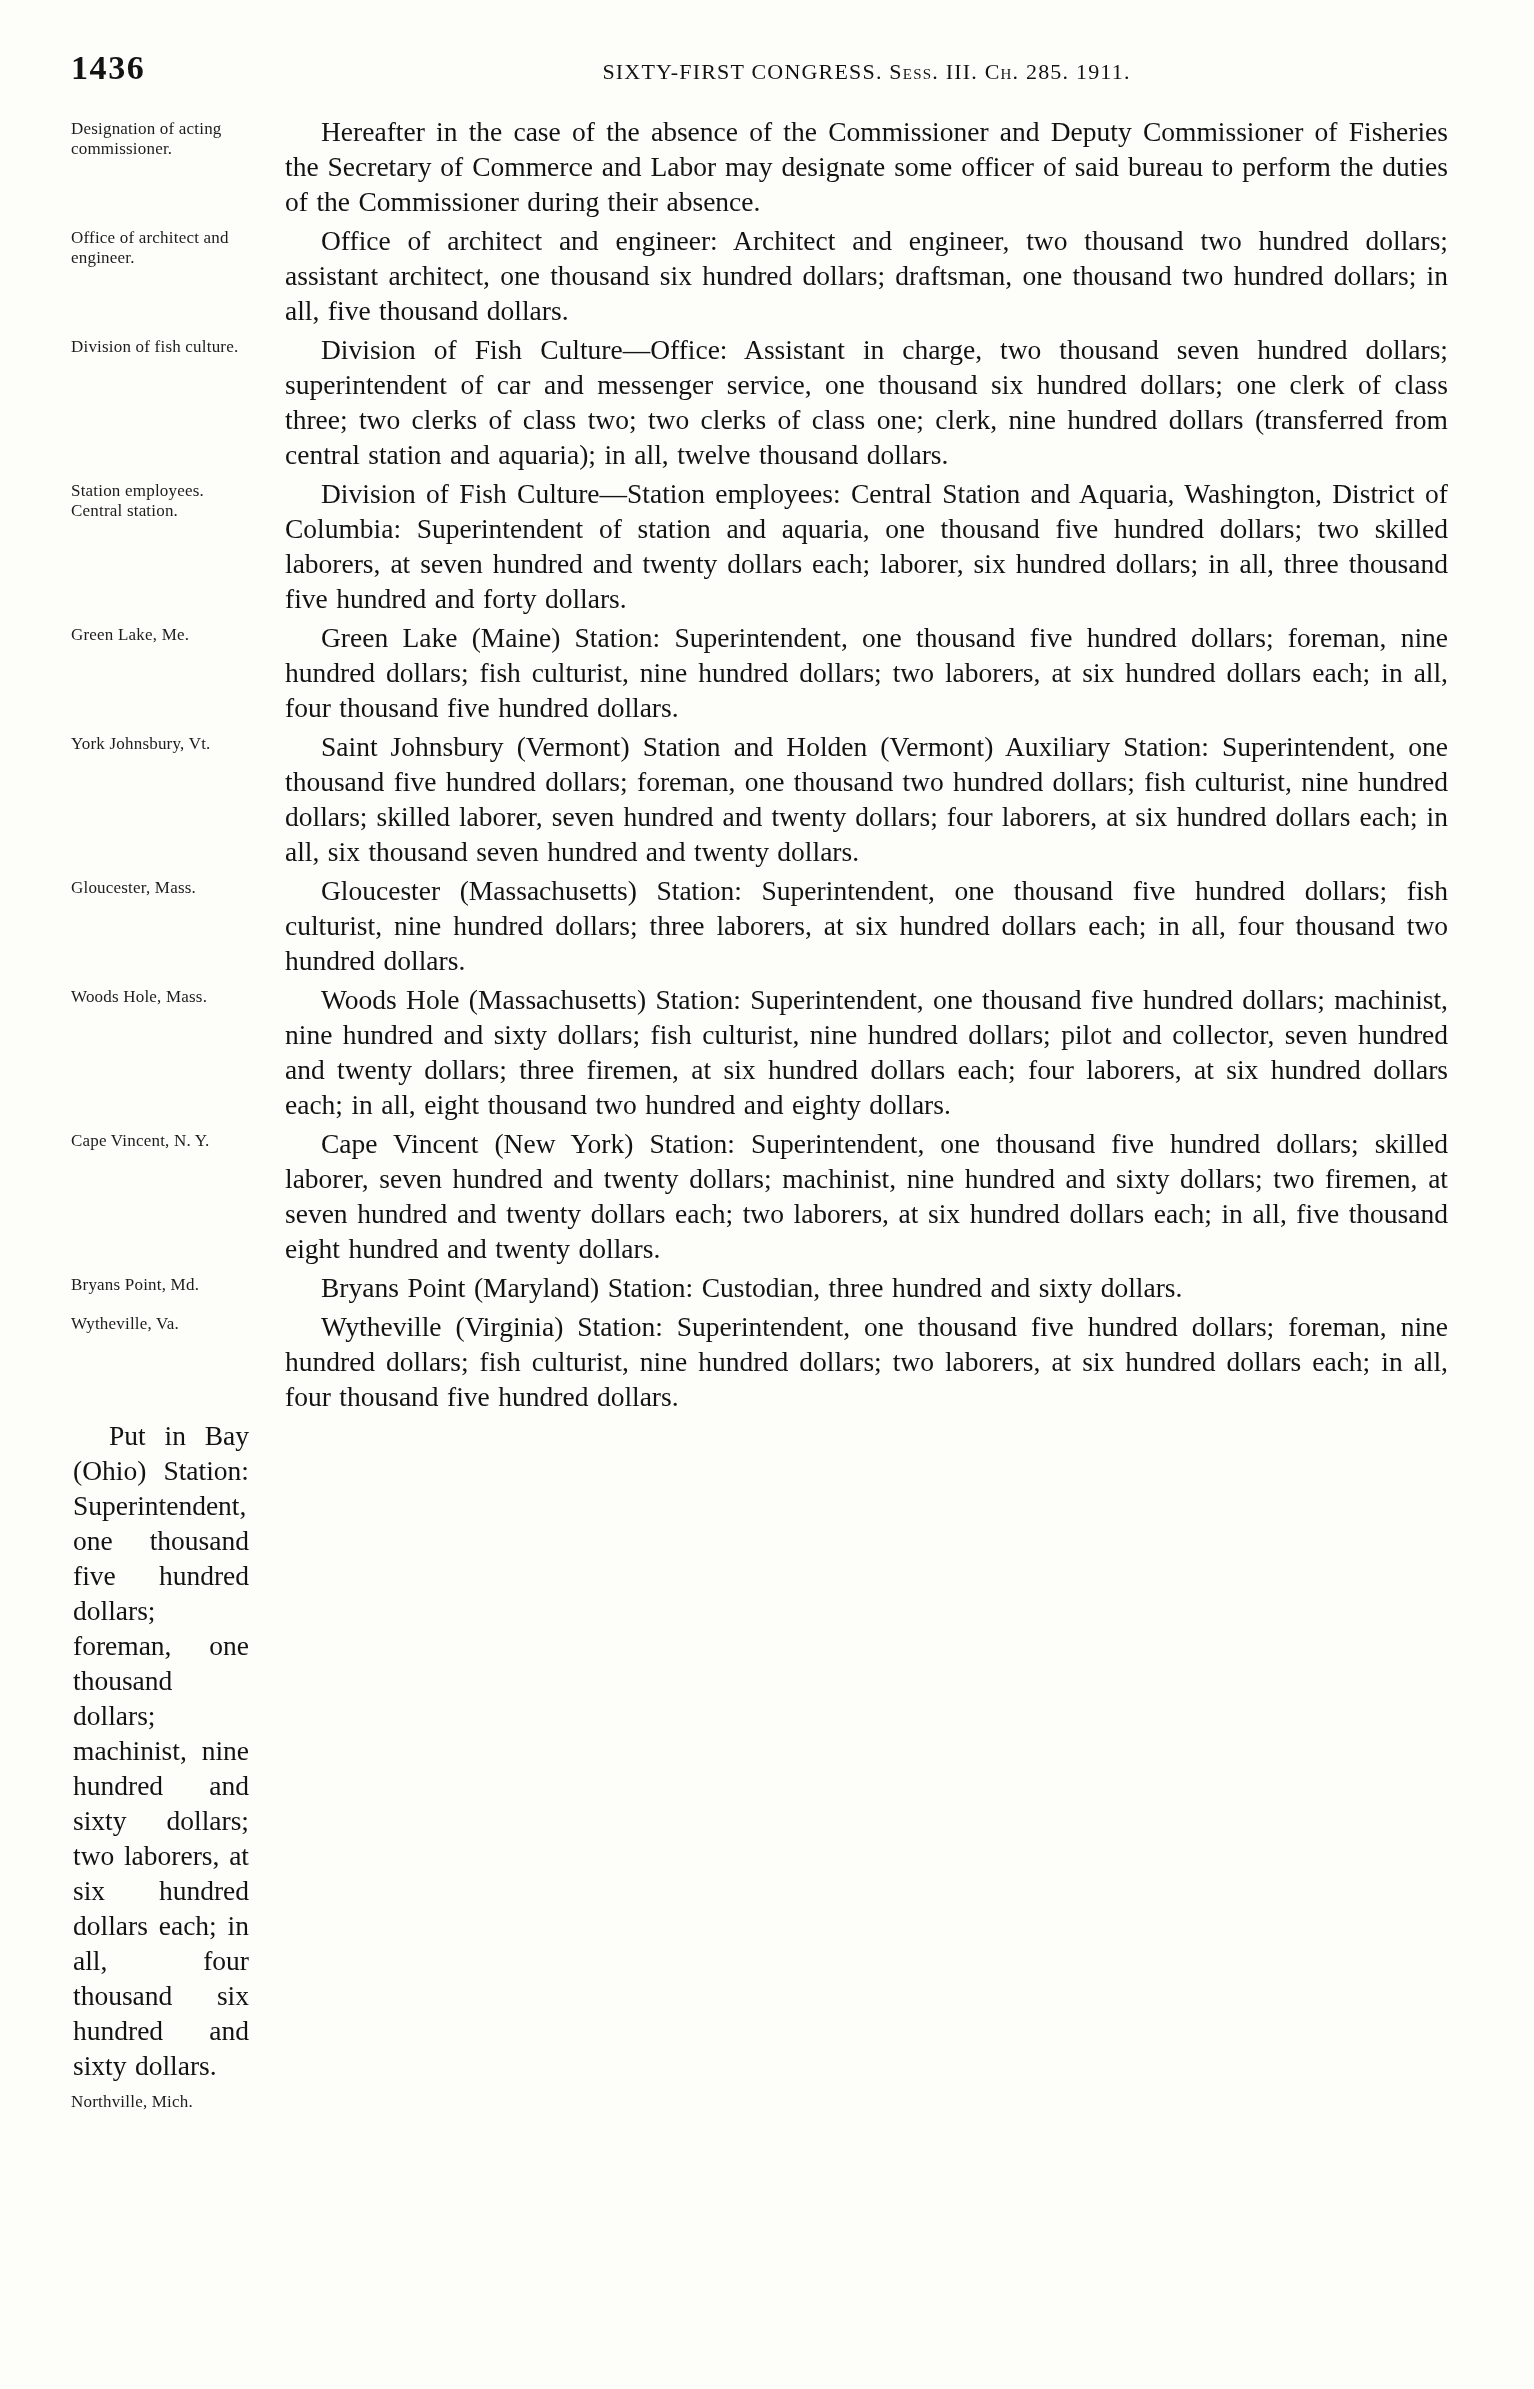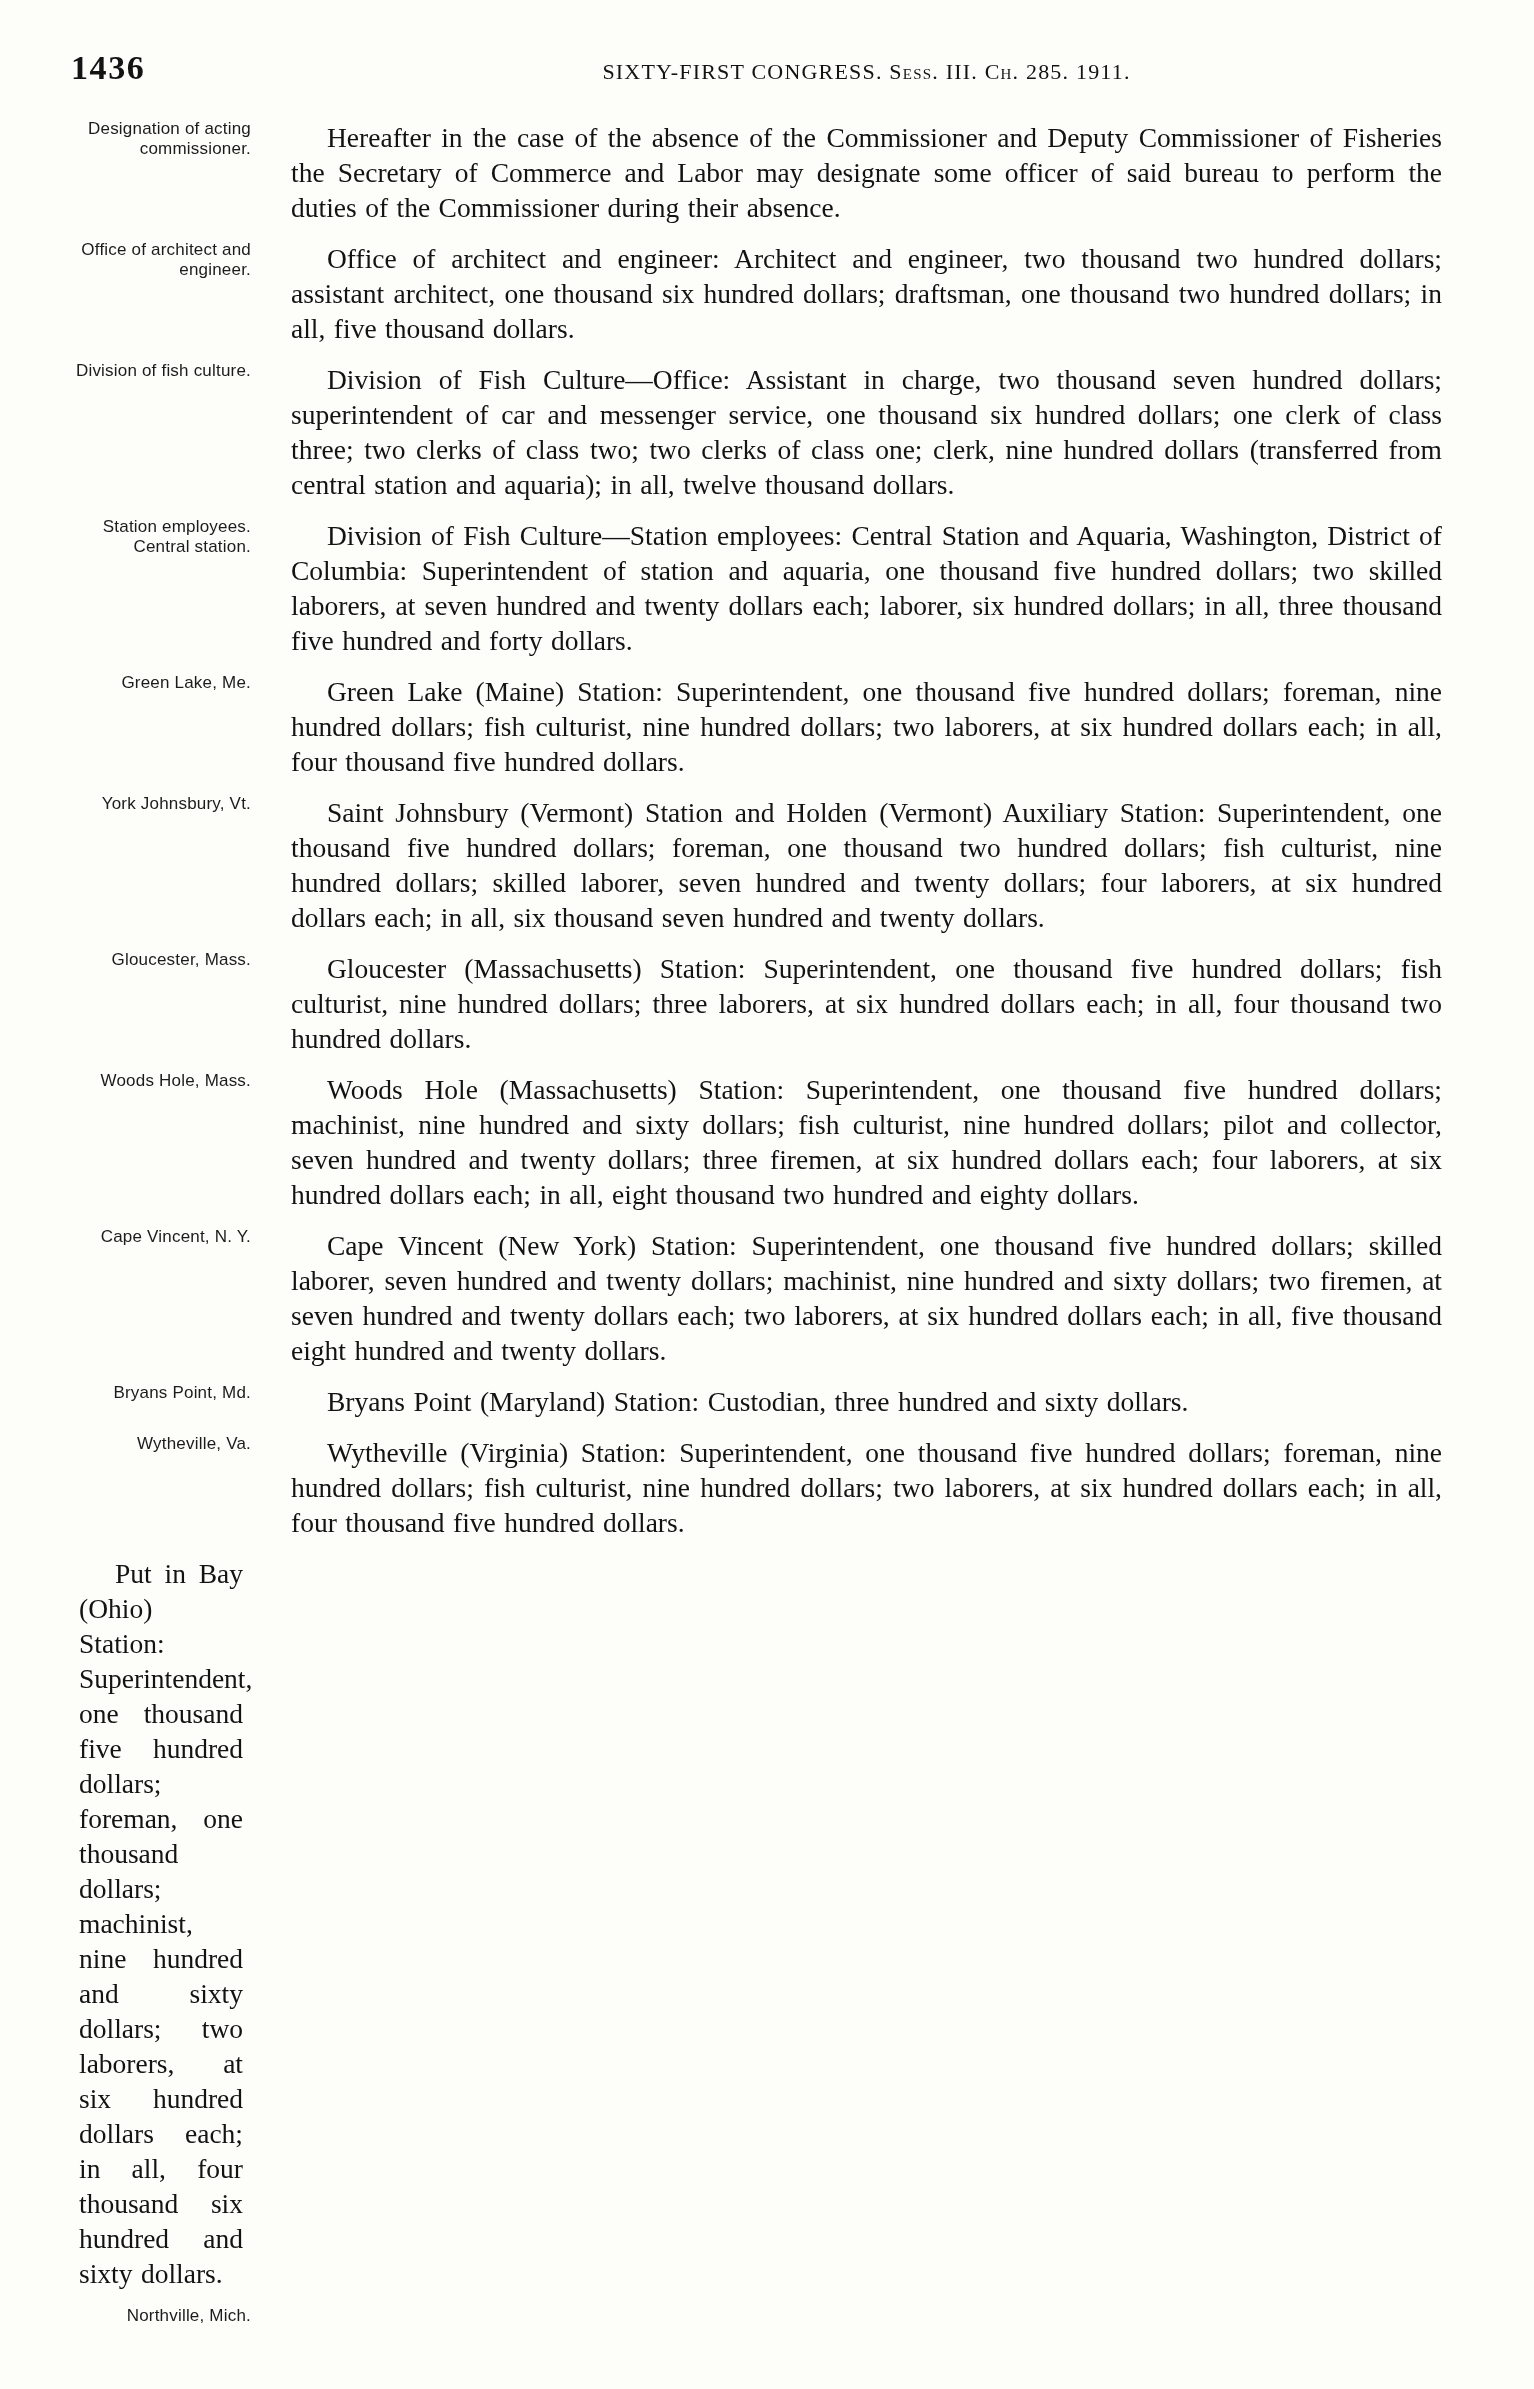--- a/index.html
+++ b/index.html
@@ -37,30 +37,29 @@
     font-weight: 500;
     white-space: nowrap;
   }
   .sections { display: block; }
   .section {
     display: grid;
     grid-template-columns: 180px 1fr;
     column-gap: 32px;
   }
   .margin-note {
-    font-family: Liberation Sans, sans-serif;
+    font-family: Liberation Serif, serif;
     font-size: 17px;
     line-height: 20px;
     padding-top: 6.5px;
     color: #1c1c1c;
     letter-spacing: 0.2px;
-    text-align: right;
   }
   .body-text {
-    margin: 8px;
+    margin: 2px;
     font-size: 27.5px;
     line-height: 35px;
     text-align: justify;
     text-indent: 36px;
     word-spacing: 1.6px;
   }
 </style>
 </head>
 <body>
 

